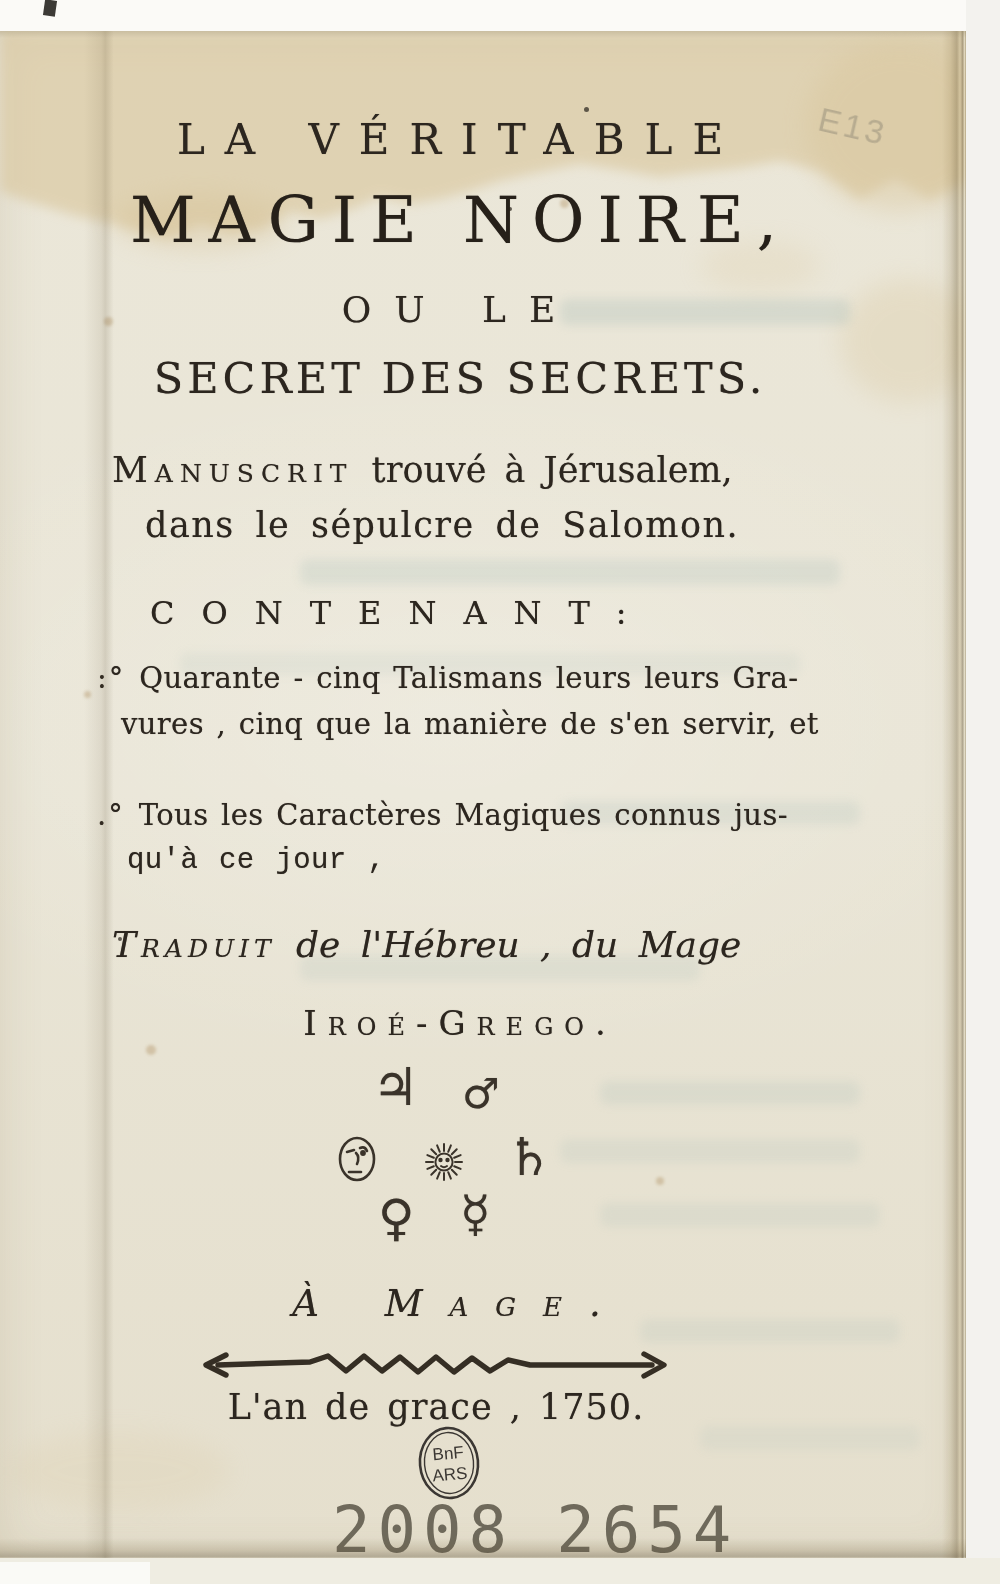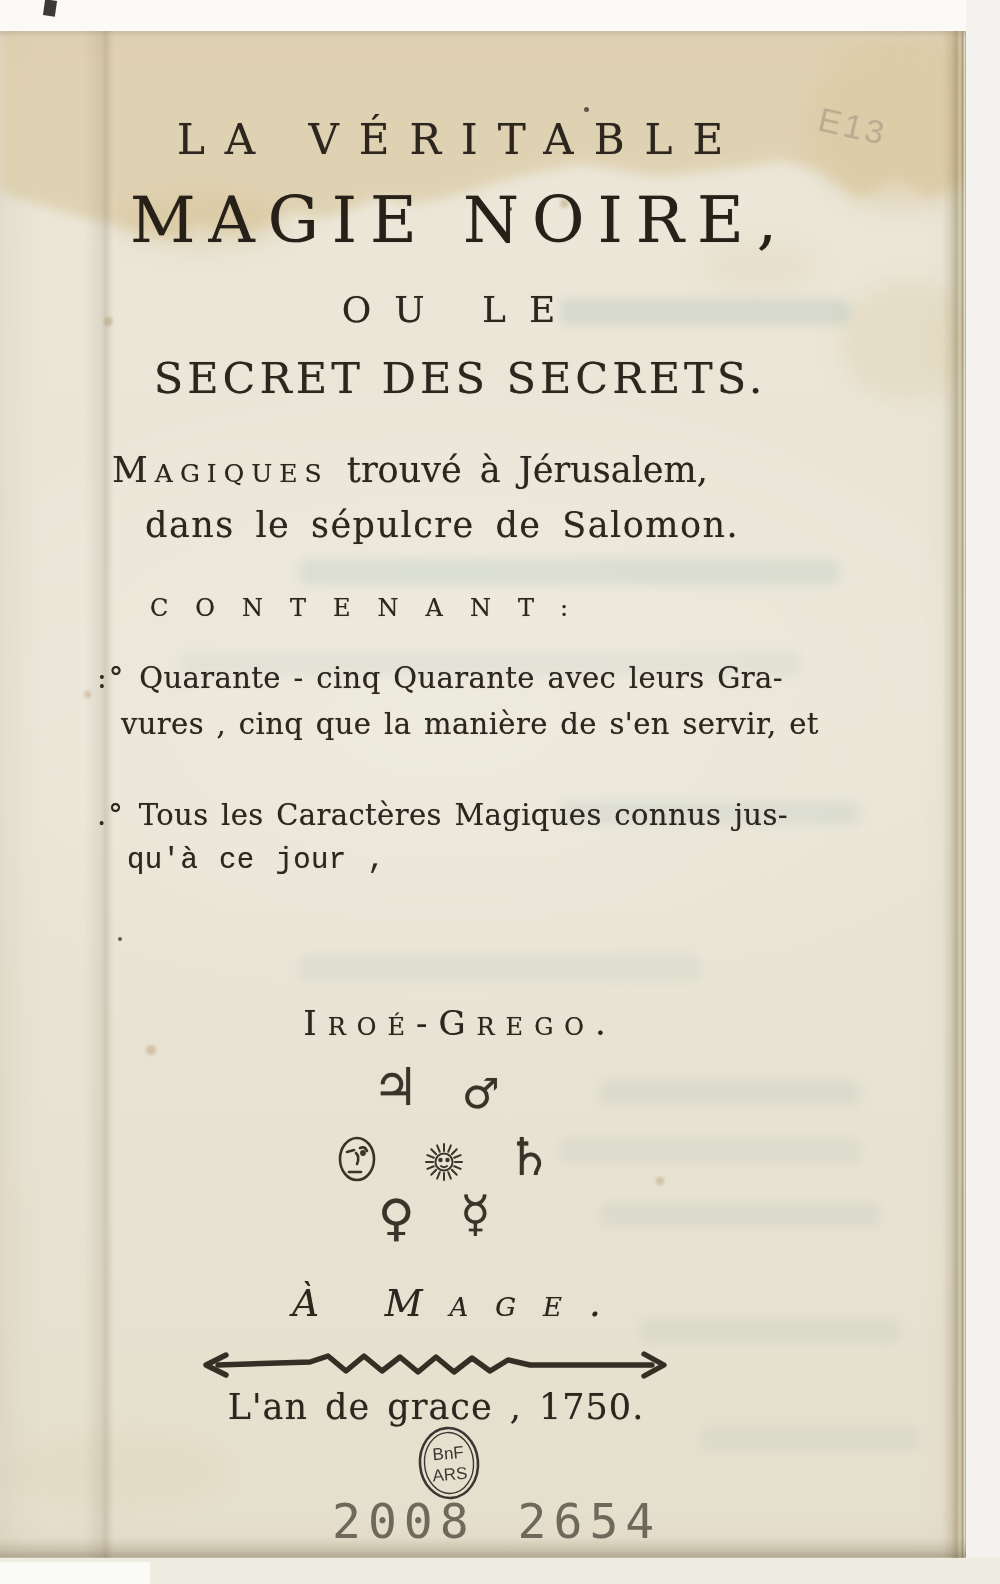--- a/index.html
+++ b/index.html
@@ -39,21 +39,21 @@
   
   .txt{position:absolute;white-space:nowrap;color:#2c261f;text-shadow:0 0 .7px rgba(44,38,31,.55);}
   .center{left:0;width:920px;text-align:center;}
   .t1{top:84px;font-size:42px;letter-spacing:20px;}
   .t2{top:152px;font-size:64px;letter-spacing:13px;color:#262019;}
   .t3{top:258px;font-size:36px;letter-spacing:23px;}
   .t4{top:322px;font-size:43px;letter-spacing:4px;}
   .sub1{top:419px;left:112px;font-size:35px;word-spacing:7px;}
   .sub2{top:474px;left:145px;font-size:35px;letter-spacing:1.5px;word-spacing:8px;}
   .lead-caps{font-variant:small-caps;letter-spacing:7px;}
-  .contenant{top:563px;left:150px;font-size:24px;letter-spacing:27px;}
+  .contenant{top:563px;left:150px;font-size:32px;letter-spacing:27px;}
   .li{font-size:29px;letter-spacing:.4px;word-spacing:3px;}
   .li1{top:630px;left:97px;}
   .li2{top:676px;left:121px;}
   .li3{top:721px;left:119px;}
   .li4{top:767px;left:97px;}
   .li5{top:813px;left:127px;font-family:Liberation Mono, monospace;}
   .marker{letter-spacing:2px;margin-right:14px;}
   .traduit{top:893px;left:112px;font-size:36px;font-style:italic;word-spacing:9px;}
   .traduit .lead-caps{letter-spacing:5px;}
   .author{top:972px;font-size:34px;font-variant:small-caps;letter-spacing:11px;}
@@ -68,21 +68,21 @@
   .sym-venus{left:378px;top:1158px;font-size:50px;}
   .sym-mercury{left:460px;top:1154px;font-size:50px;}
   .icon{position:absolute;}
   .icon-moon{left:334px;top:1102px;}
   .icon-sun{left:423px;top:1110px;}
   .divider{position:absolute;left:200px;top:1314px;}
   
   .bnf{position:absolute;left:417px;top:1394px;width:64px;height:76px;transform:rotate(-5deg);}
   .shelfmark{position:absolute;left:332px;top:1462px;
     font-family:"DejaVu Sans Mono","Liberation Mono",monospace;
-    font-size:48px;color:rgba(84,79,66,.82);letter-spacing:7px;white-space:nowrap;}
+    font-size:64px;color:rgba(84,79,66,.82);letter-spacing:7px;white-space:nowrap;}
   .shelfmark .gap{display:inline-block;width:42px;}
   .pencil{position:absolute;left:818px;top:76px;font-size:34px;
     font-family:"Liberation Sans",sans-serif;color:rgba(128,122,108,.40);
     transform:rotate(13deg);filter:blur(.6px);letter-spacing:3px;}
 </style>
 </head>
 <body>
 
 <div class="scan">
 
@@ -126,29 +126,30 @@
     <div class="fox" style="left:560px;top:168px;width:9px;height:9px;"></div>
     <div class="inkspeck" style="left:584px;top:76px;width:5px;height:5px;"></div>
     <div class="inkspeck" style="left:508px;top:176px;width:4px;height:4px;"></div>
     <div class="inkspeck" style="left:118px;top:906px;width:4px;height:4px;"></div>
 
     <div class="txt center t1">LA VÉRITABLE</div>
     <div class="txt center t2">MAGIE NOIRE,</div>
     <div class="txt center t3">OU LE</div>
     <div class="txt center t4">SECRET DES SECRETS.</div>
 
-    <div class="txt sub1"><span class="lead-caps">Magiques</span><span> trouvé à Jérusalem,</span></div>
+    <div class="txt sub1"><span class="lead-caps">Manuscrit</span><span> trouvé à Jérusalem,</span></div>
     <div class="txt sub2">dans le sépulcre de Salomon.</div>
 
     <div class="txt contenant">CONTENANT:</div>
-    <div class="txt li li1"><span class="marker">:°</span><span>Quarante - cinq Quarante avec leurs Gra-</span></div>
+    <div class="txt li li1"><span class="marker">:°</span><span>Quarante - cinq Talismans leurs leurs Gra-</span></div>
     <div class="txt li li2">vures , cinq que la manière de s'en servir, et</div>
     <div class="txt li li4"><span class="marker">.°</span><span>Tous les Caractères Magiques connus jus-</span></div>
     <div class="txt li li5">qu'à ce jour ,</div>
 
+    <div class="txt traduit"><span class="lead-caps">Traduit</span><span> de l'Hébreu , du Mage</span></div>
     <div class="txt center author">Iroé-Grego.</div>
 
     <div class="sym sym-jupiter">♃</div>
     <div class="sym sym-mars">♂</div>
     <div class="icon icon-moon">
       <svg width="46" height="52" viewBox="0 0 46 52">
         <g stroke="#3a332a" stroke-width="2.6" fill="none" stroke-linecap="round">
           <ellipse cx="23" cy="26" rx="17" ry="21"></ellipse>
           <path d="M13,19 l7,-2"></path>
           <path d="M26,15 q5,-2 7,3"></path>

